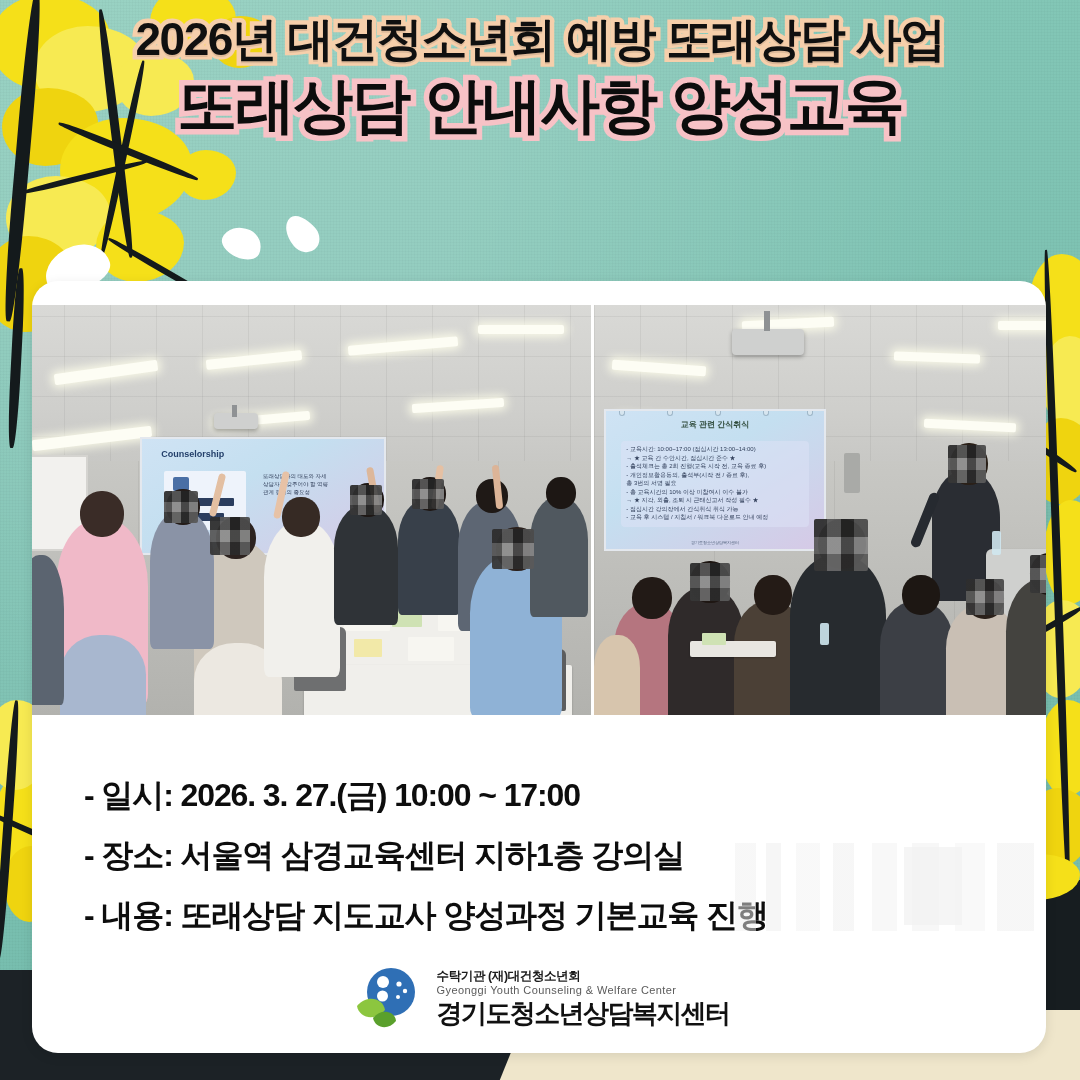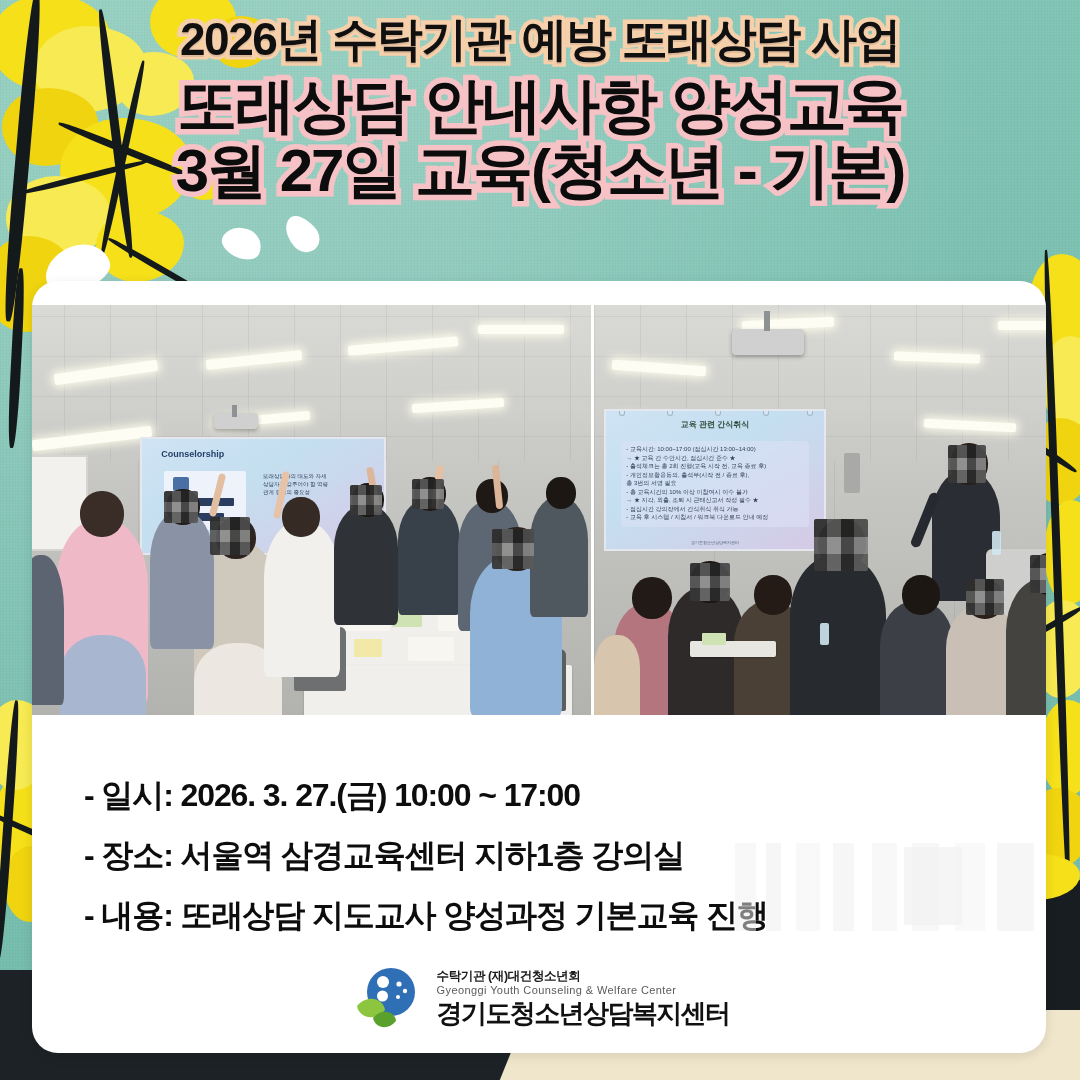--- a/index.html
+++ b/index.html
@@ -407,23 +407,22 @@
   <div>
     <div class="petal-white" style="left:44px;  top:246px; width:66px; height:44px; transform:rotate(-18deg);"></div>
     <div class="petal-white" style="left:222px; top:228px; width:40px; height:30px; transform:rotate(24deg);"></div>
     <div class="petal-white" style="left:288px; top:214px; width:28px; height:40px; transform:rotate(-40deg);"></div>
   </div>
 
   <div class="bottom-cream"></div>
   <div class="bottom-dark"></div>
 
   <div class="titles">
-    <span class="title-1">2026년 수탁기관 예방 또래상담 사업</span>
+    <span class="title-1">2026년 대건청소년회 예방 또래상담 사업</span>
     <span class="title-2">또래상담 안내사항 양성교육</span>
-    <span class="title-3">3월 27일 교육(청소년 - 기본)</span>
   </div>
 
   <div class="card">
 
     <div class="photos">
 
       <div class="photo left">
         <div class="ceiling"></div>
         <div class="light" style="left:36px;  top:62px;  width:104px; height:11px; transform:rotate(-8deg);"></div>
         <div class="light" style="left:188px; top:50px;  width:96px;  height:10px; transform:rotate(-6deg);"></div>

